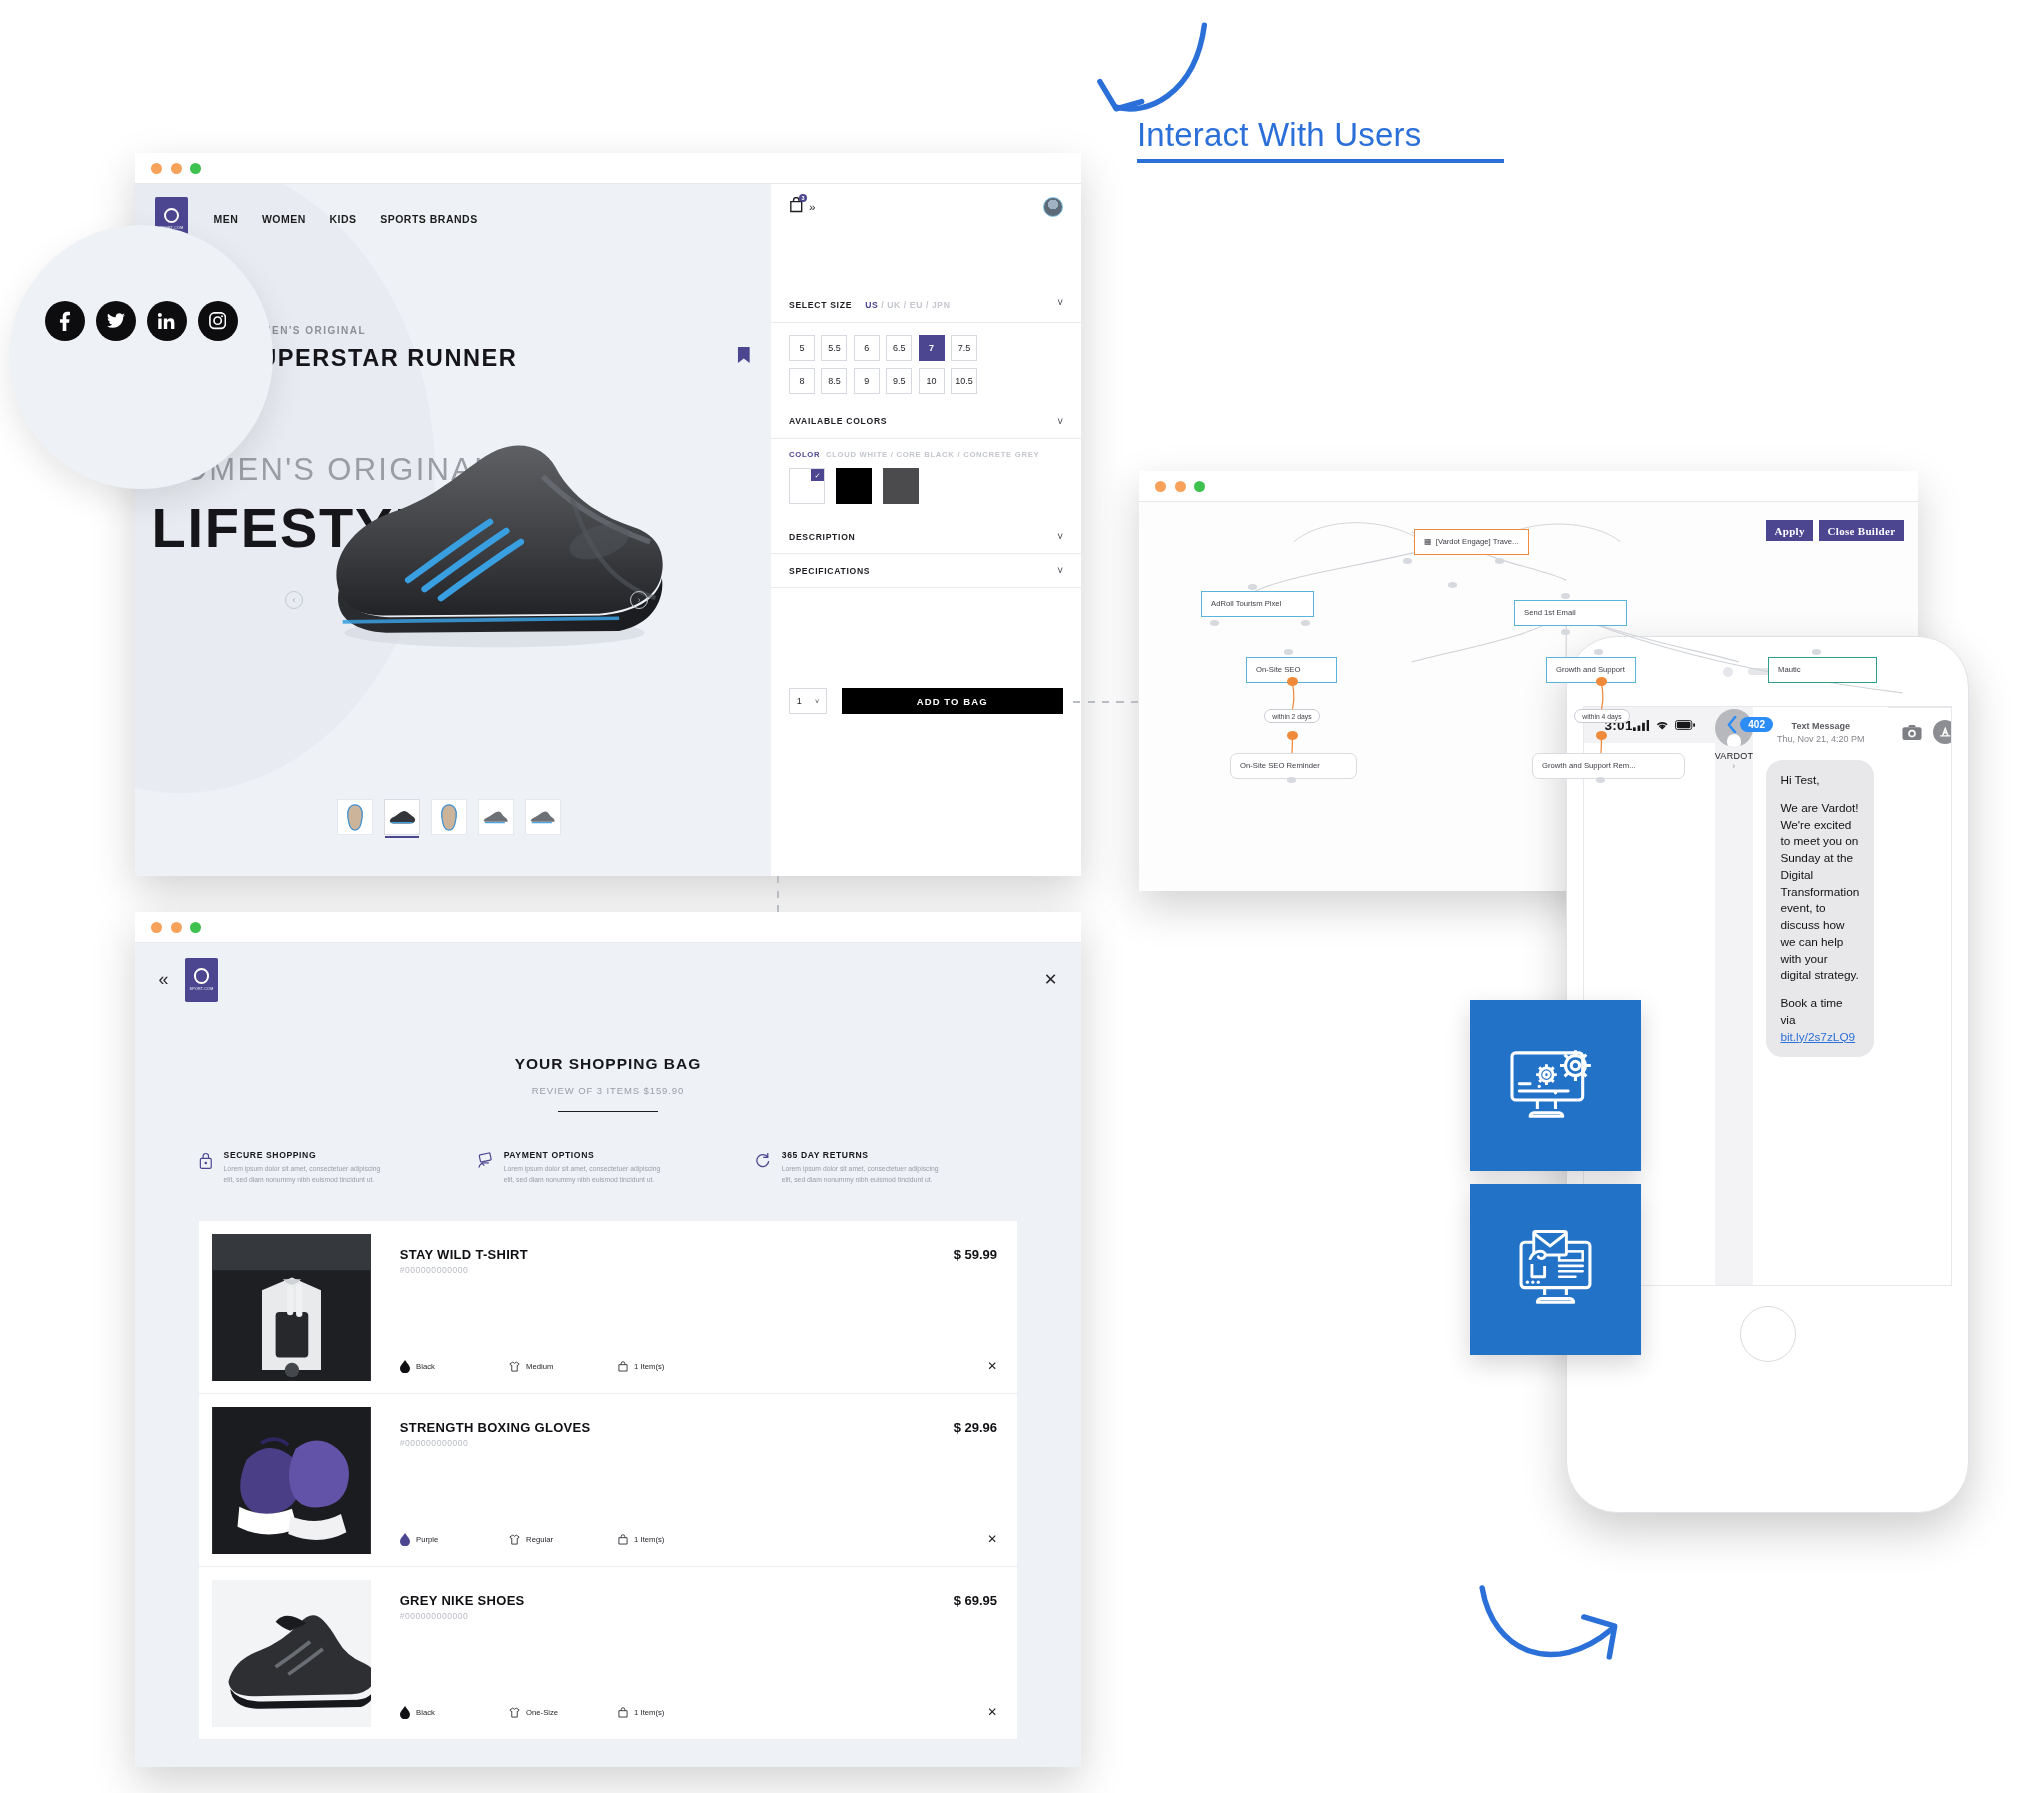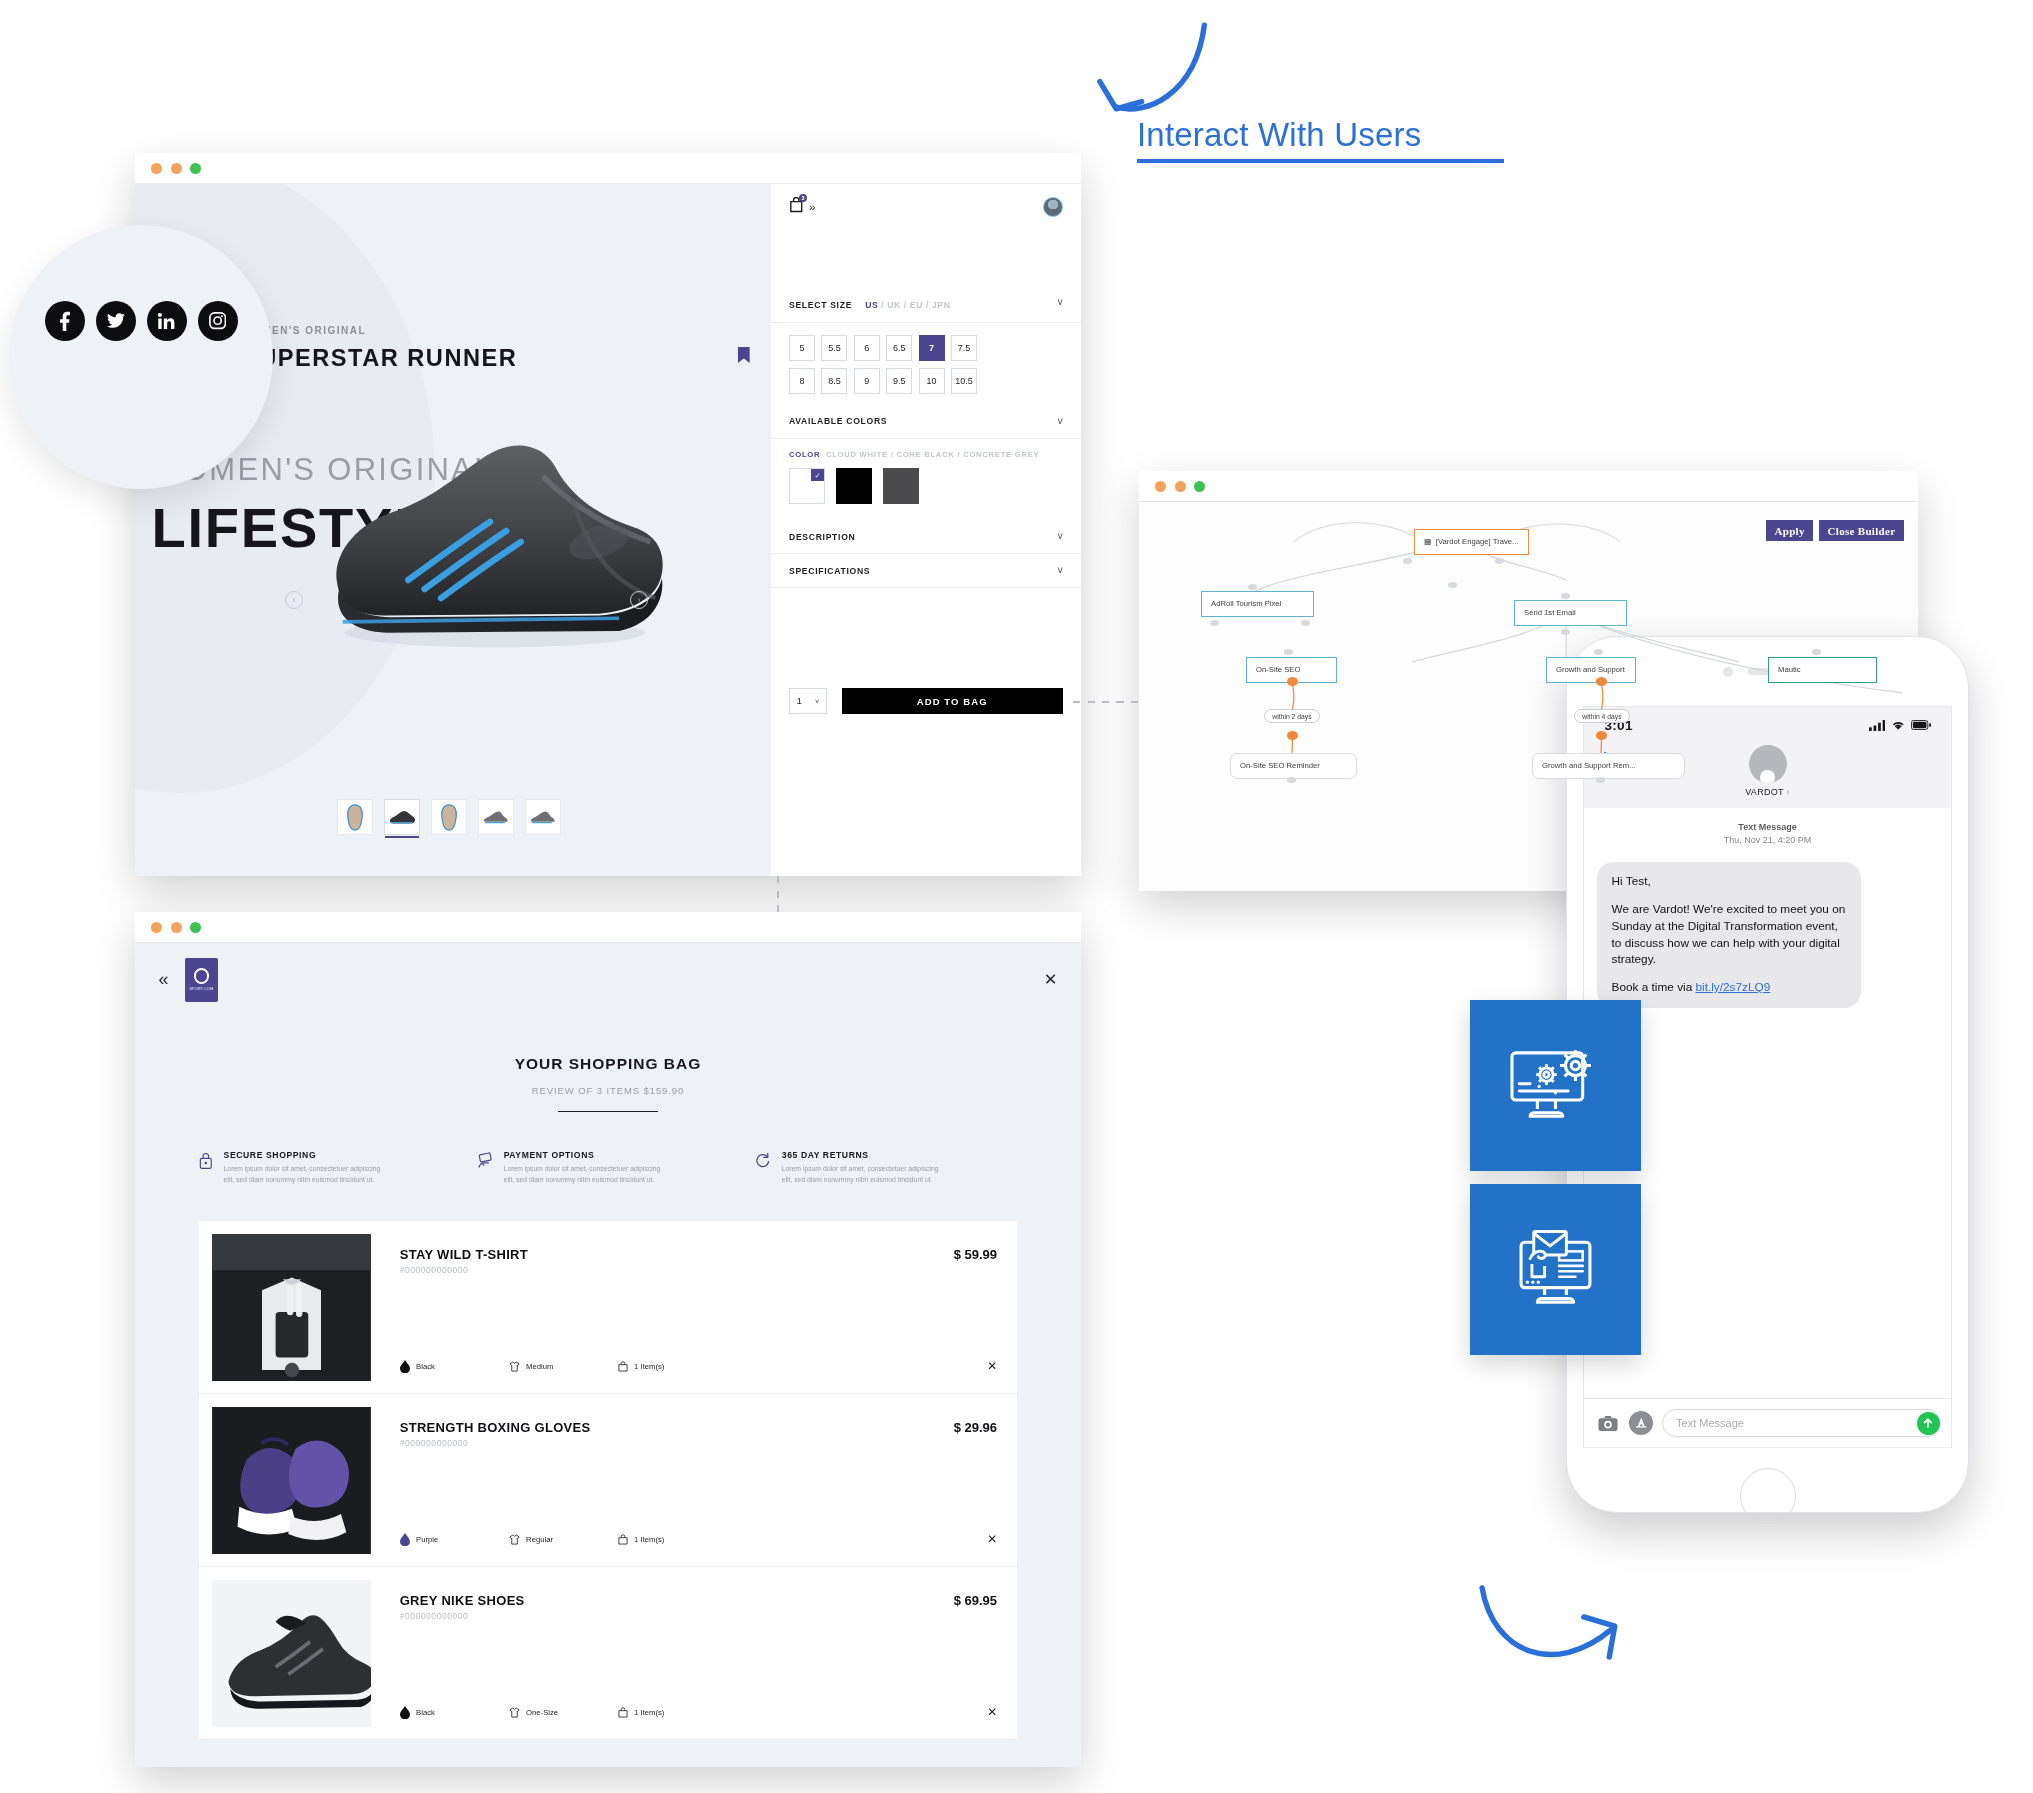--- a/index.html
+++ b/index.html
@@ -209,22 +209,22 @@
   
   #phone {
     position: absolute; left: 1566px; top: 636px; width: 403px; height: 877px;
     background: #fff; border-radius: 51px; box-shadow: 0 18px 45px rgba(0,0,0,.20);
     border: 0.9px solid #e0e2e7;
   }
   .ph-top { height: 69px; display: flex; align-items: center; justify-content: center; gap: 14.5px; }
   .ph-speaker { width: 64px; height: 7.3px; border-radius: 4.5px; background: #e4e6ea; }
   .ph-cam { width: 10px; height: 10px; border-radius: 50%; background: #e4e6ea; }
   .ph-screen {
-    margin: 0 16.4px; height: 742px; background: #fff; border: 0.9px solid #e7e9ec;
-    display: flex; flex-direction: column; overflow: hidden;
+    margin: 0 16.4px; height: 580px; background: #fff; border: 0.9px solid #e7e9ec;
+    display: flex; flex-direction: row; overflow: hidden;
   }
   .sms-status {
     height: 36px; background: #f3f3f5; display: flex; align-items: center;
     padding: 0 20px; justify-content: space-between;
   }
   .sms-time { font-size: 13.6px; font-weight: 700; color: #17171a; letter-spacing: 0.3px; }
   .sms-icons { display: flex; align-items: center; gap: 5.5px; }
   .sms-head { background: #f3f3f5; padding: 1.8px 0 11px 0; position: relative; }
   .sms-back {
     position: absolute; left: 12.7px; top: 9px; display: flex; align-items: center; gap: 2.7px; cursor: pointer;
@@ -325,20 +325,32 @@
     <div class="win-bar">
       <span class="dot r"></span>
       <span class="dot y"></span>
       <span class="dot g"></span>
     </div>
     <div class="pw-body">
 
       <div class="pw-left">
         <div class="decor-arc"></div>
 
+        <div class="nav">
+          <div class="brand-logo">
+            <div class="ring"></div>
+            <div class="bname">SPORT.COM</div>
+          </div>
+          <div class="nav-links">
+            <span>MEN</span>
+            <span>WOMEN</span>
+            <span>KIDS</span>
+            <span>SPORTS BRANDS</span>
+          </div>
+        </div>
 
         <div class="hero-ghost">WOMEN'S ORIGINAL</div>
         <div class="hero-ghost2">LIFESTYLE</div>
         <div class="hero-kicker">WOMEN'S ORIGINAL</div>
         <div class="hero-title">SUPERSTAR RUNNER</div>
 
         <svg class="bookmark-ico" width="13.6" height="18" viewBox="0 0 15 20">
           <path d="M1 1h13v18l-6.5-5L1 19z" fill="#4c4590"></path>
         </svg>
 

